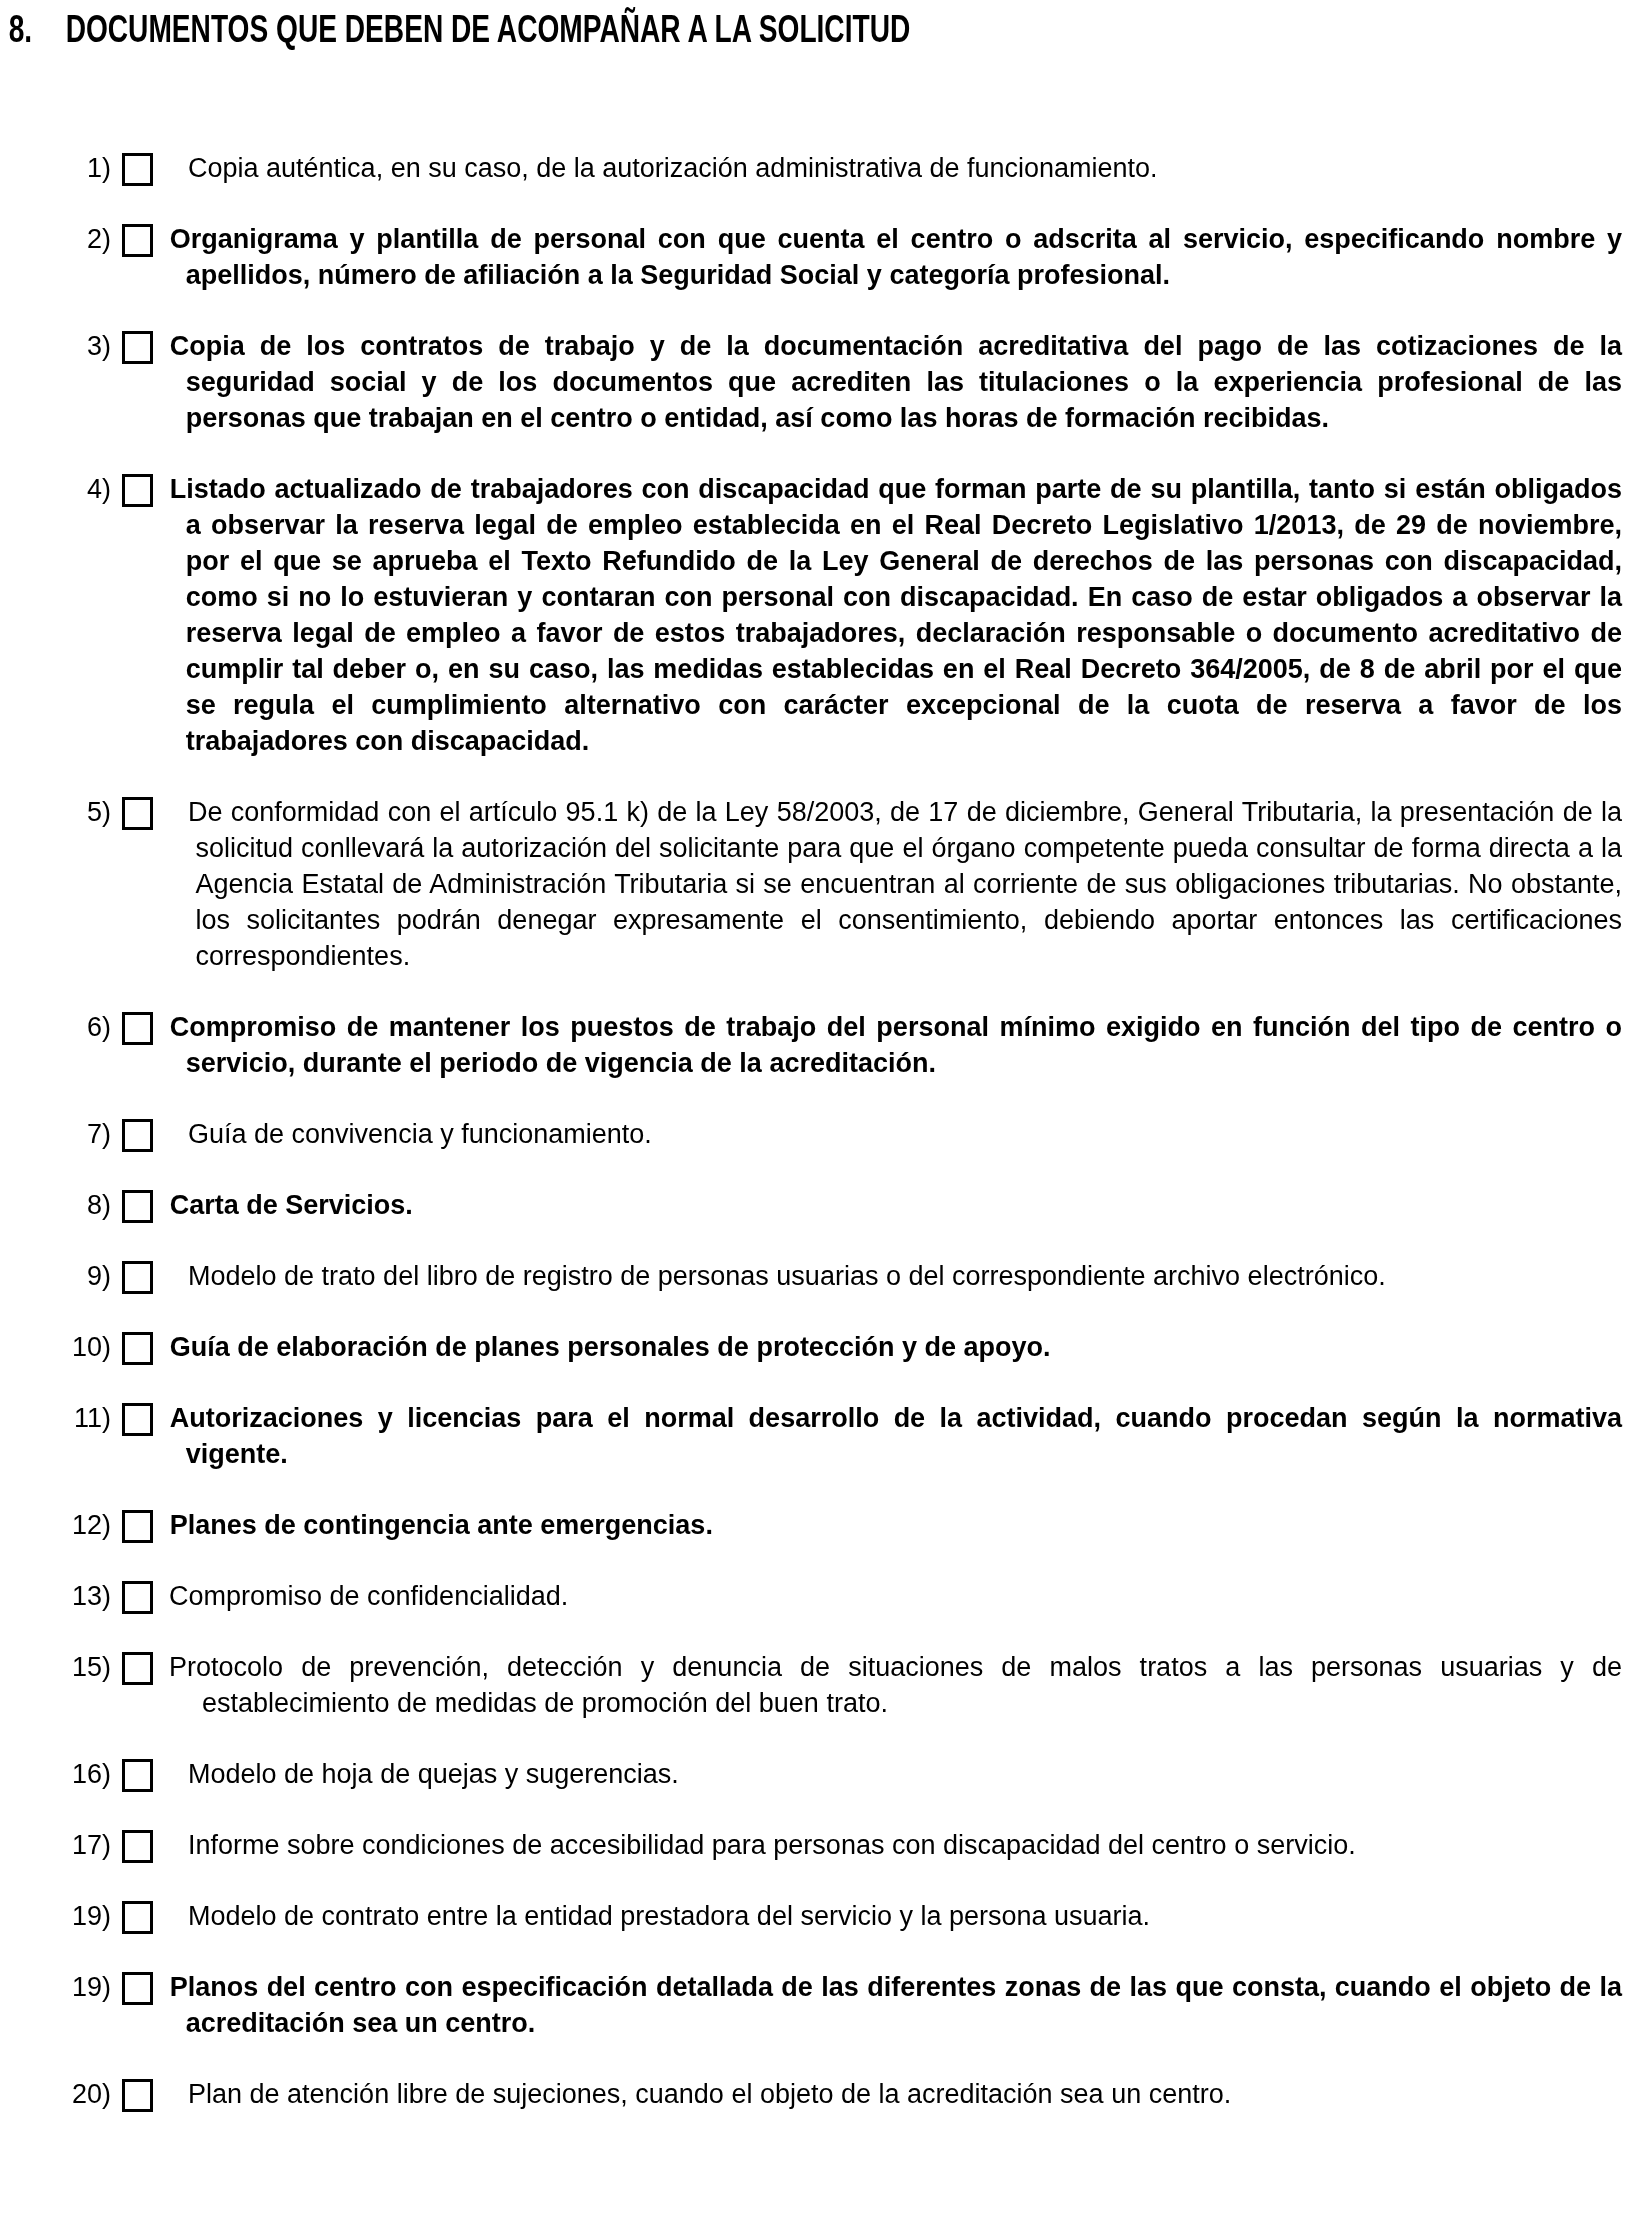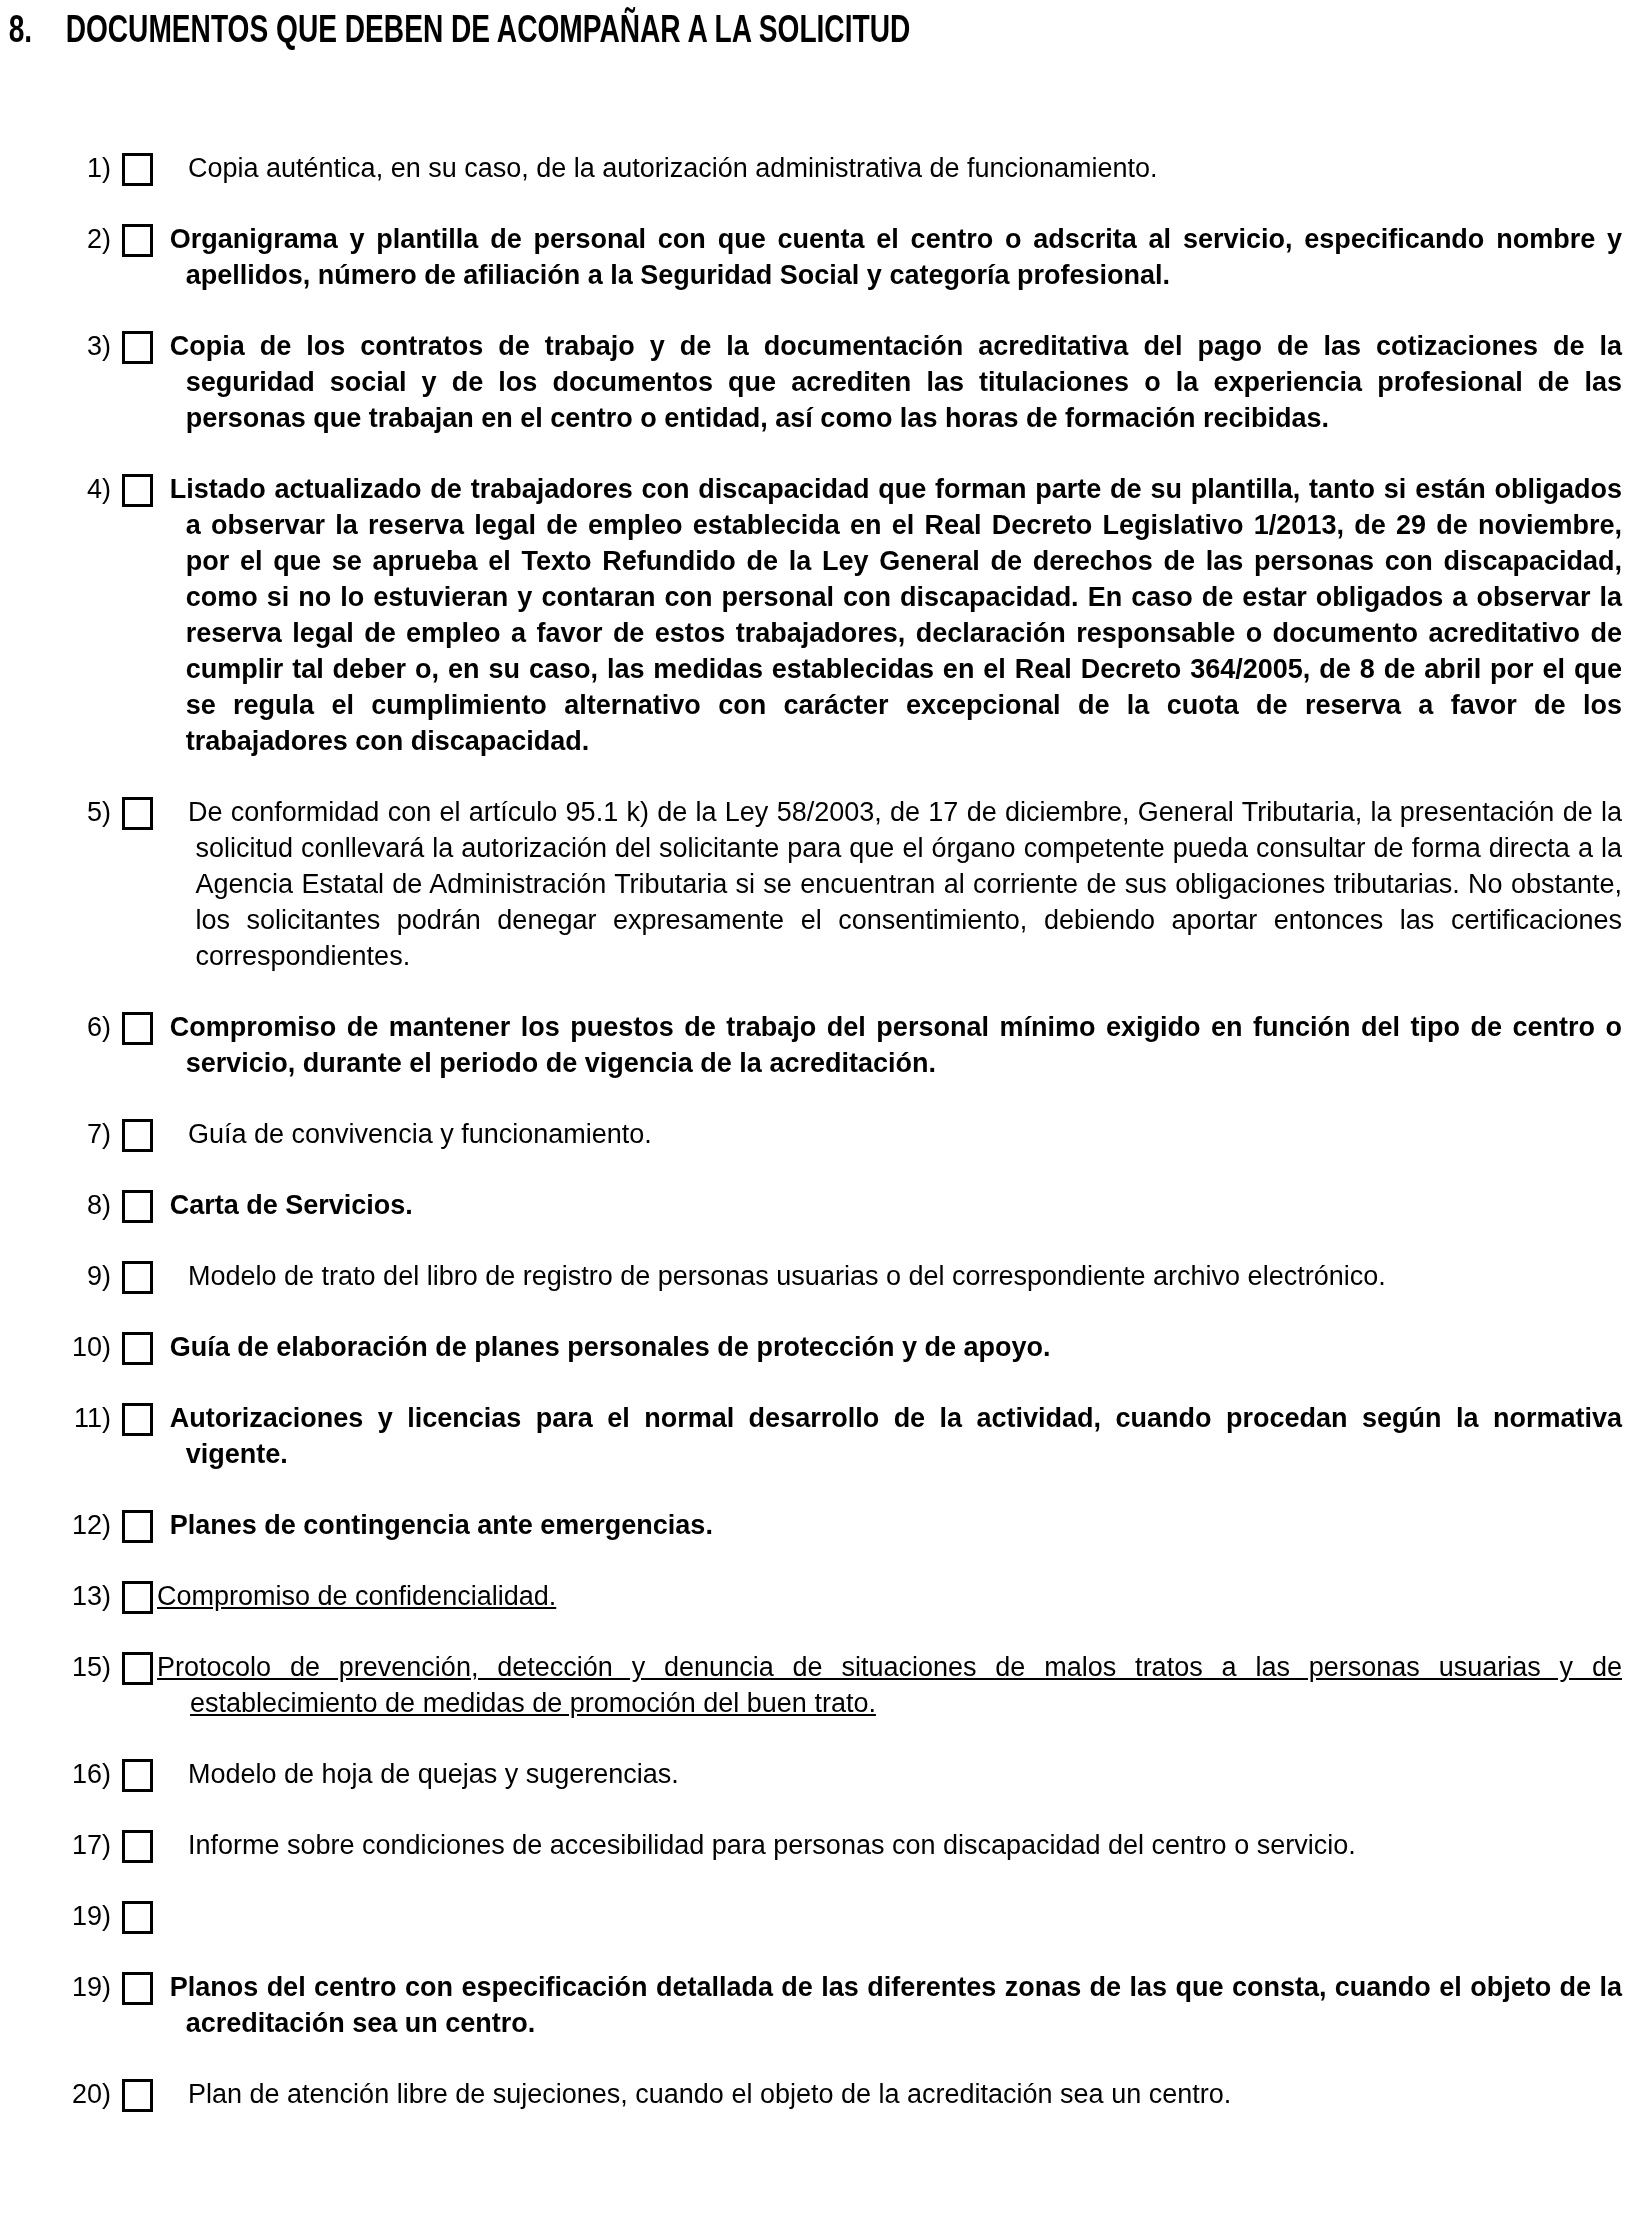--- a/index.html
+++ b/index.html
@@ -60,21 +60,21 @@
     height: 33px;
     margin-left: 11px;
     margin-top: 2.5px;
     border: 3.3px solid #000000;
     background: #ffffff;
   }
   .item .txt {
     flex: 1;
     text-align: justify;
   }
-  .item.gap-none   .txt { margin-left: 4px;    padding-left: 33px; text-indent: -33px; text-decoration: underline; }
+  .item.gap-none   .txt { margin-left: 16px;    padding-left: 33px; text-indent: -33px; }
   .item.gap-normal .txt { margin-left: 16.7px; padding-left: 16px; text-indent: -16px; font-weight: bold; }
   .item.gap-wide   .txt { margin-left: 35px; padding-left:  7.5px; text-indent:  -7.5px; }
 </style>
 </head>
 <body>
 
 <div class="page">
 
   <div class="heading">
     <span class="sec-num">8.</span>
@@ -158,20 +158,21 @@
       <span class="txt">Modelo de hoja de quejas y sugerencias.</span>
     </div>
       <div class="item gap-wide">
       <span class="num">17)</span>
       <span class="box" role="checkbox" aria-checked="false"></span>
       <span class="txt">Informe sobre condiciones de accesibilidad para personas con discapacidad del centro o servicio.</span>
     </div>
       <div class="item gap-wide">
       <span class="num">19)</span>
       <span class="box" role="checkbox" aria-checked="false"></span>
+      <span class="txt">Modelo de contrato entre la entidad prestadora del servicio y la persona usuaria.</span>
     </div>
       <div class="item gap-normal">
       <span class="num">19)</span>
       <span class="box" role="checkbox" aria-checked="false"></span>
       <span class="txt">Planos del centro con especificación detallada de las diferentes zonas de las que consta, cuando el objeto de la acreditación sea un centro.</span>
     </div>
       <div class="item gap-wide">
       <span class="num">20)</span>
       <span class="box" role="checkbox" aria-checked="false"></span>
       <span class="txt">Plan de atención libre de sujeciones, cuando el objeto de la acreditación sea un centro.</span>

